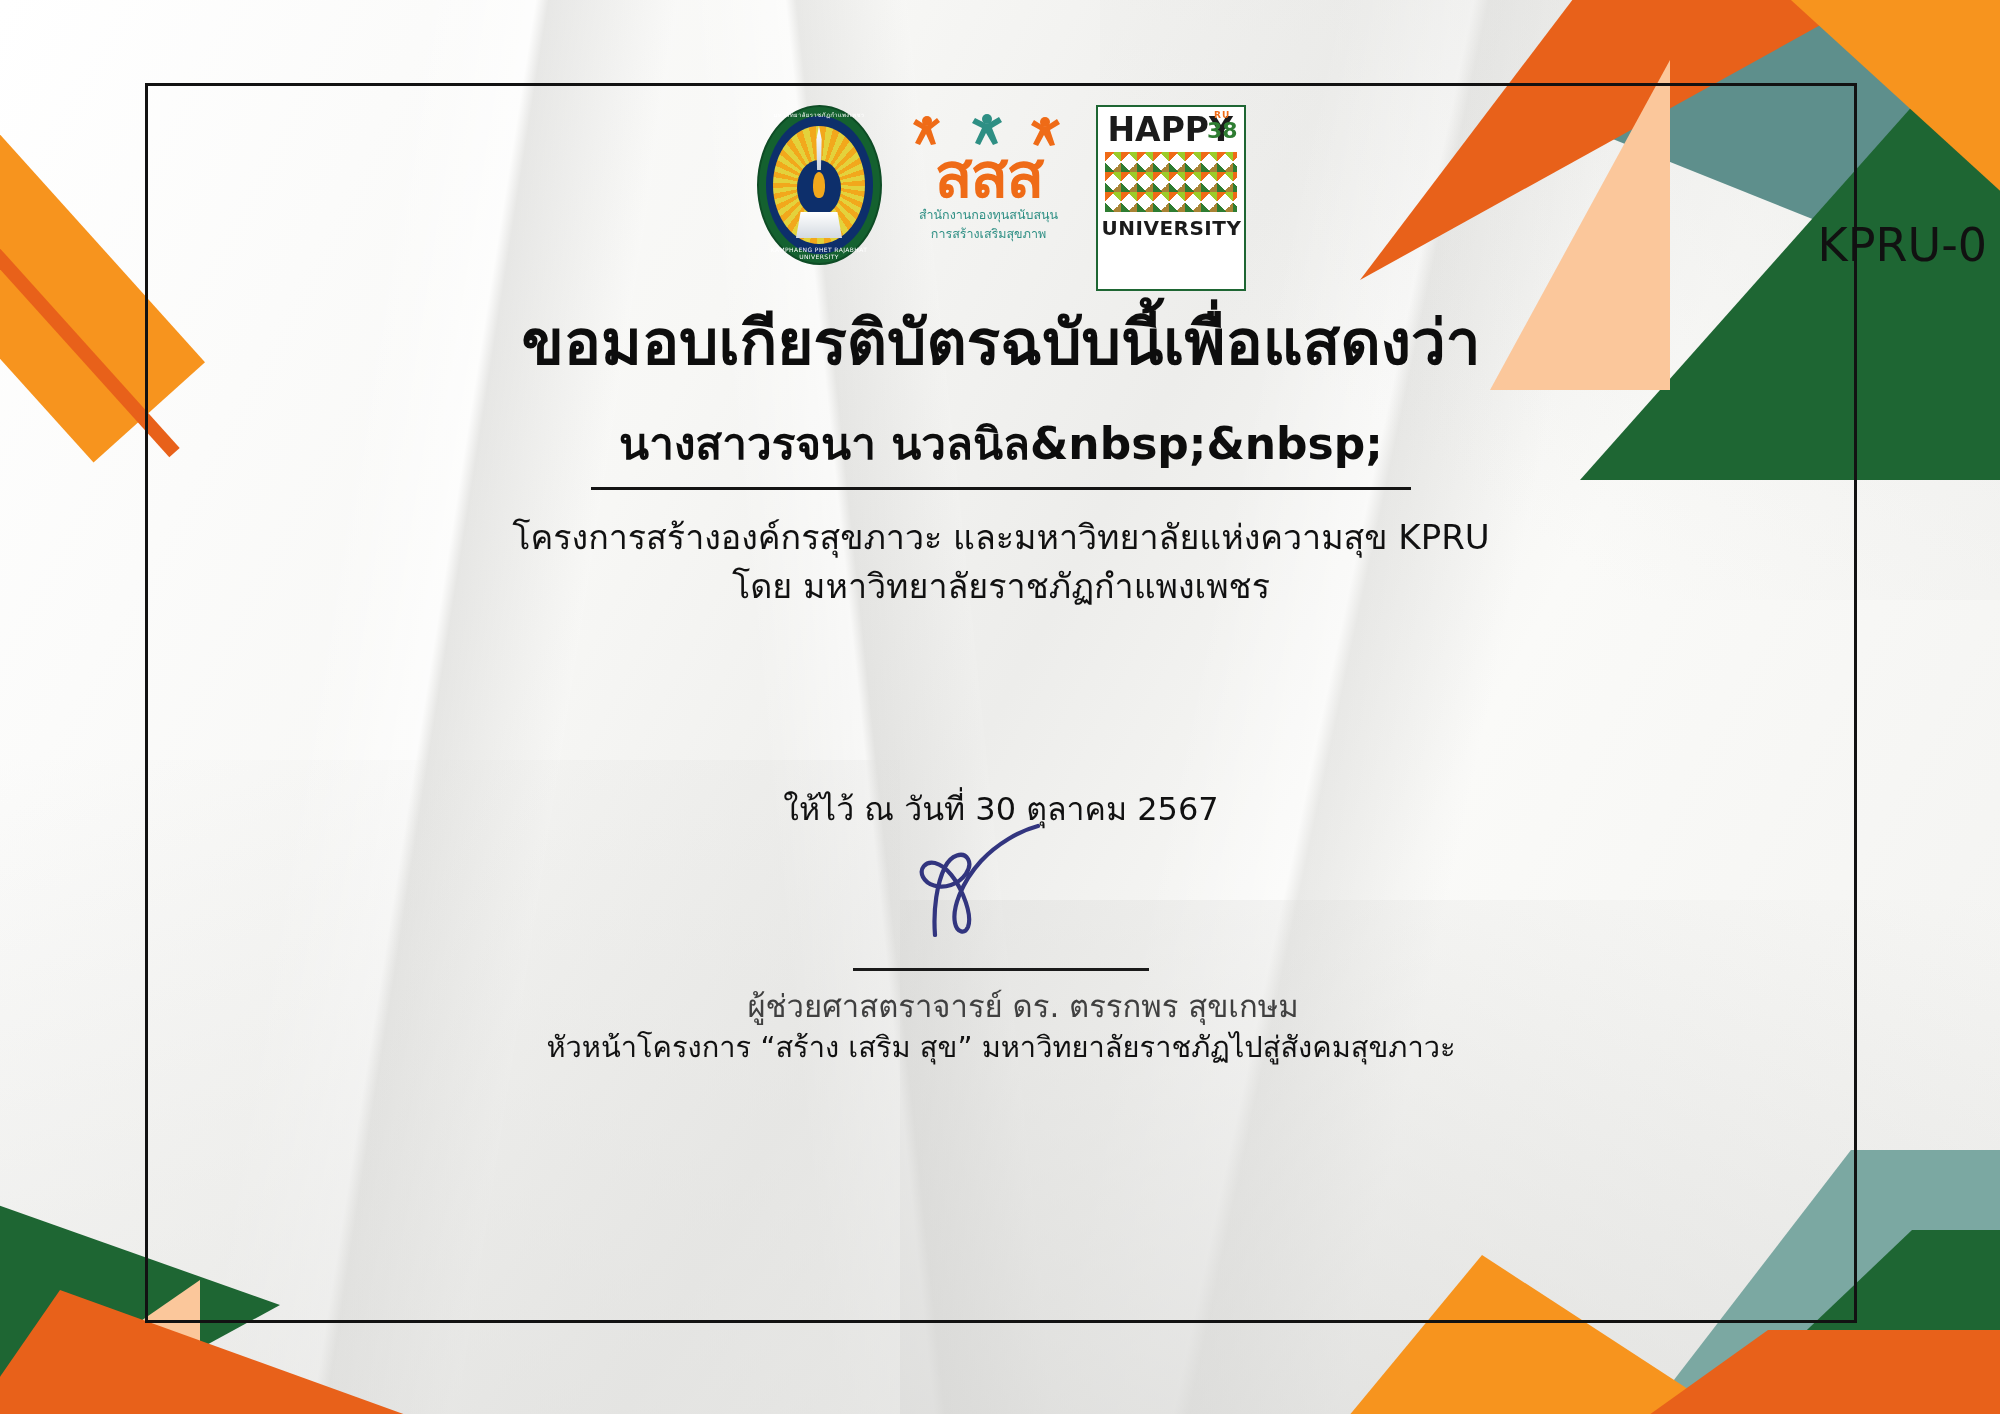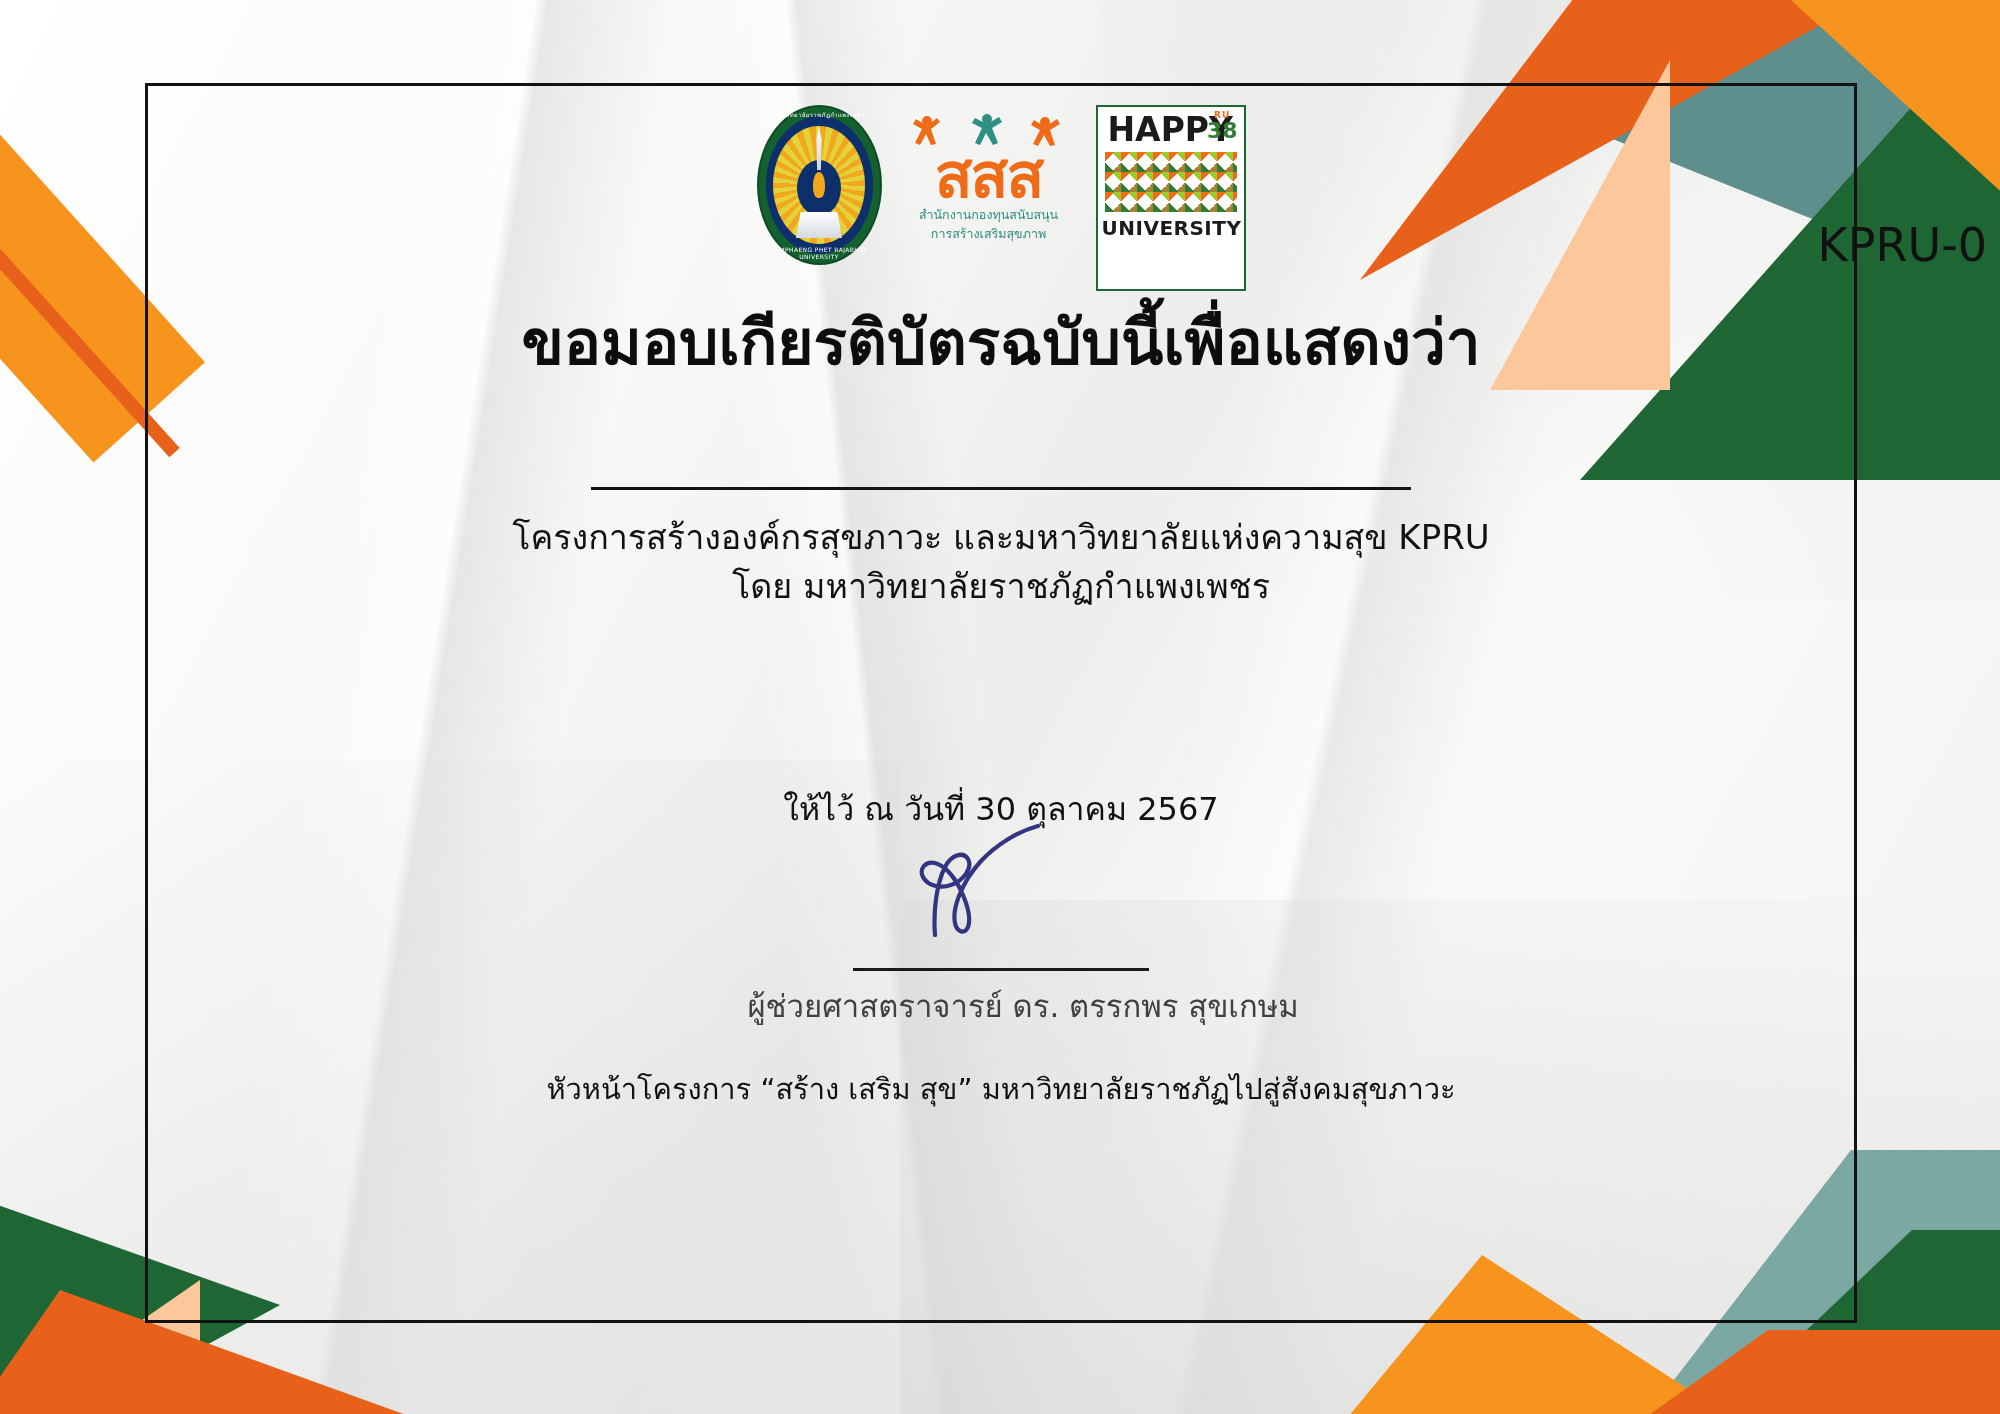--- a/index.html
+++ b/index.html
@@ -292,21 +292,20 @@
   .signer-name {
     font-size: 31px;
     color: #404040;
     line-height: 1.5;
     margin-left: 44px;
   }
   .signer-role {
     font-size: 29px;
     color: #111111;
     line-height: 1.22;
-    margin-top: 42px;
   }
 </style>
 </head>
 <body>
 
 <div id="cert">
 
   <div class="paper-base"></div>
   <div class="crease" style="left:300px;top:-200px;width:260px;height:1900px;transform:rotate(9deg);opacity:.75;"></div>
   <div class="crease" style="left:760px;top:-300px;width:220px;height:2000px;transform:rotate(-6deg);opacity:.65;"></div>
@@ -386,20 +385,21 @@
         <div class="happy-tri"></div>
         <div class="happy-uni">UNIVERSITY</div>
       </div>
 
     </div>
 
     <div class="cert-code">KPRU-0</div>
 
     <div class="headline">ขอมอบเกียรติบัตรฉบับนี้เพื่อแสดงว่า</div>
 
+    <div class="recipient">นางสาวรจนา นวลนิล&amp;nbsp;&amp;nbsp;</div>
     <div class="rule-name"></div>
 
     <div class="body-block">
       <div class="body-line">โครงการสร้างองค์กรสุขภาวะ และมหาวิทยาลัยแห่งความสุข KPRU</div>
       <div class="body-line">โดย มหาวิทยาลัยราชภัฏกำแพงเพชร</div>
     </div>
 
     <div class="award-date">ให้ไว้ ณ วันที่ 30 ตุลาคม 2567</div>
 
     <div class="signature-wrap">

